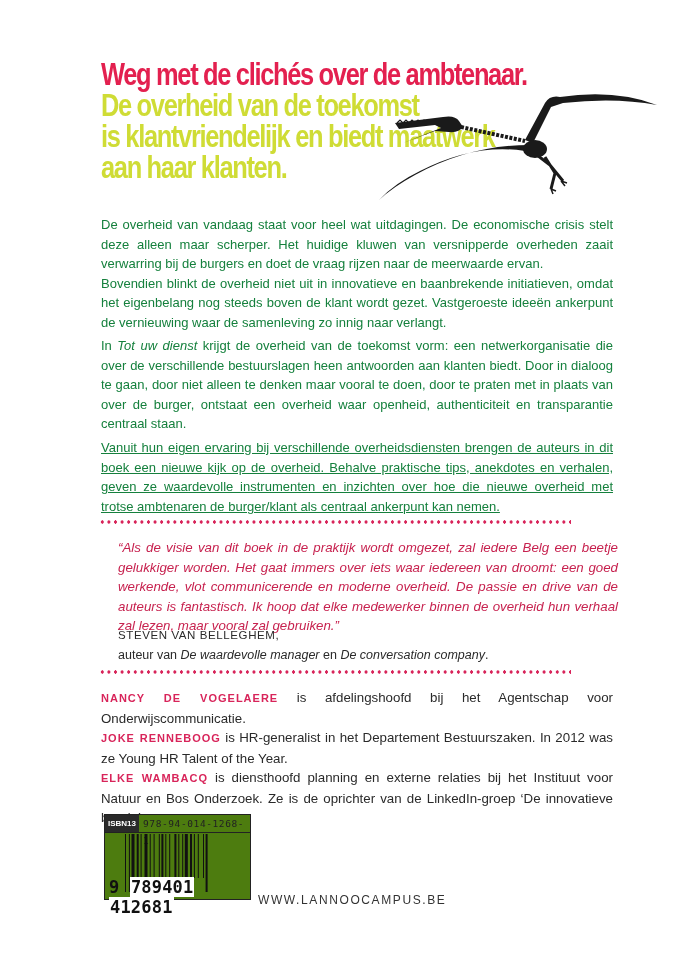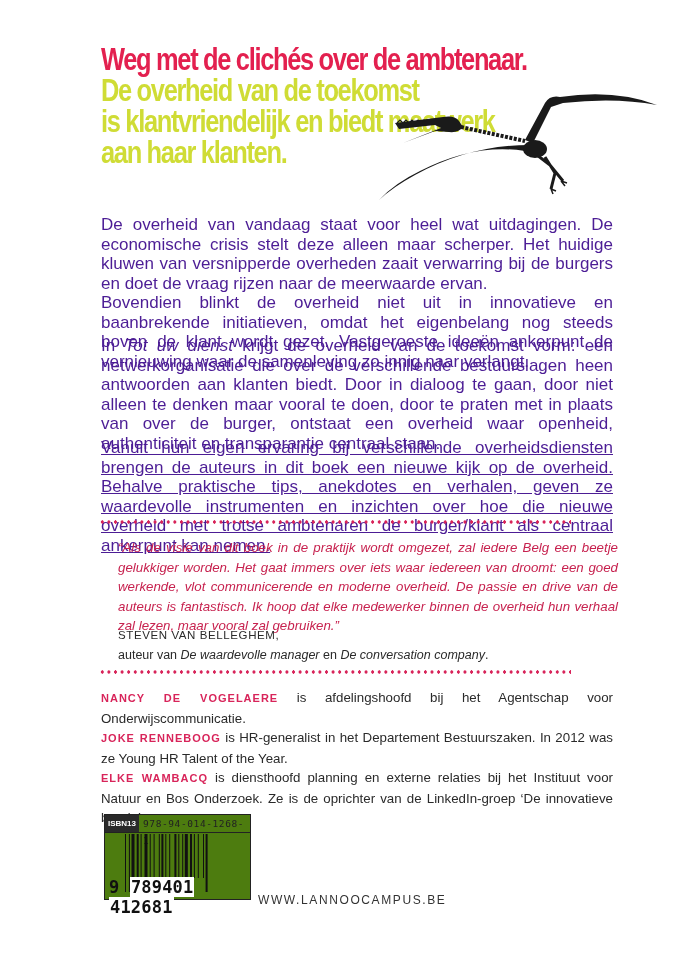--- a/index.html
+++ b/index.html
@@ -1,25 +1,25 @@
 <!DOCTYPE html>
 <html><head>
   <meta charset="utf-8">
   <style>
     html, body { margin: 0; padding: 0; background: #ffffff; }
     body { width: 678px; height: 960px; position: relative; overflow: hidden; font-family: "Liberation Sans", sans-serif; color: #2b2b2b; }
 
-    .headline { position: absolute; left: 101px; top: 44px; width: 560px; }
+    .headline { position: absolute; left: 101px; top: 59px; width: 560px; }
     .hl { font-family: "Liberation Sans", sans-serif; font-weight: bold; font-size: 31px; line-height: 31px; letter-spacing: -1.6px; transform: scaleX(0.82); transform-origin: left top; white-space: nowrap; }
     .hl.red { color: #e3204f; }
     .hl.lime { color: #cfdc35; }
 
     .pterosaur { position: absolute; left: 375px; top: 85px; width: 285px; height: 115px; }
 
-    .body-text { position: absolute; left: 101px; width: 512px; font-size: 17px; line-height: 19.5px; color: #4c1d95; text-align: justify; }
+    .body-text { position: absolute; left: 101px; width: 512px; font-size: 13px; line-height: 19.5px; color: #15803d; text-align: justify; }
     .p1 { top: 215px; }
     .p2 { top: 336px; }
     .p3 { top: 438px; text-decoration: underline; }
     .body-text p { margin: 0; }
     .body-text em { font-style: italic; }
 
     .dots { position: absolute; left: 99px; width: 472px; height: 4px;
       background-image: radial-gradient(circle, #d8245a 1.6px, transparent 1.8px);
       background-size: 6.6px 4px; background-repeat: repeat-x; }
     .dots.top { top: 520px; }

